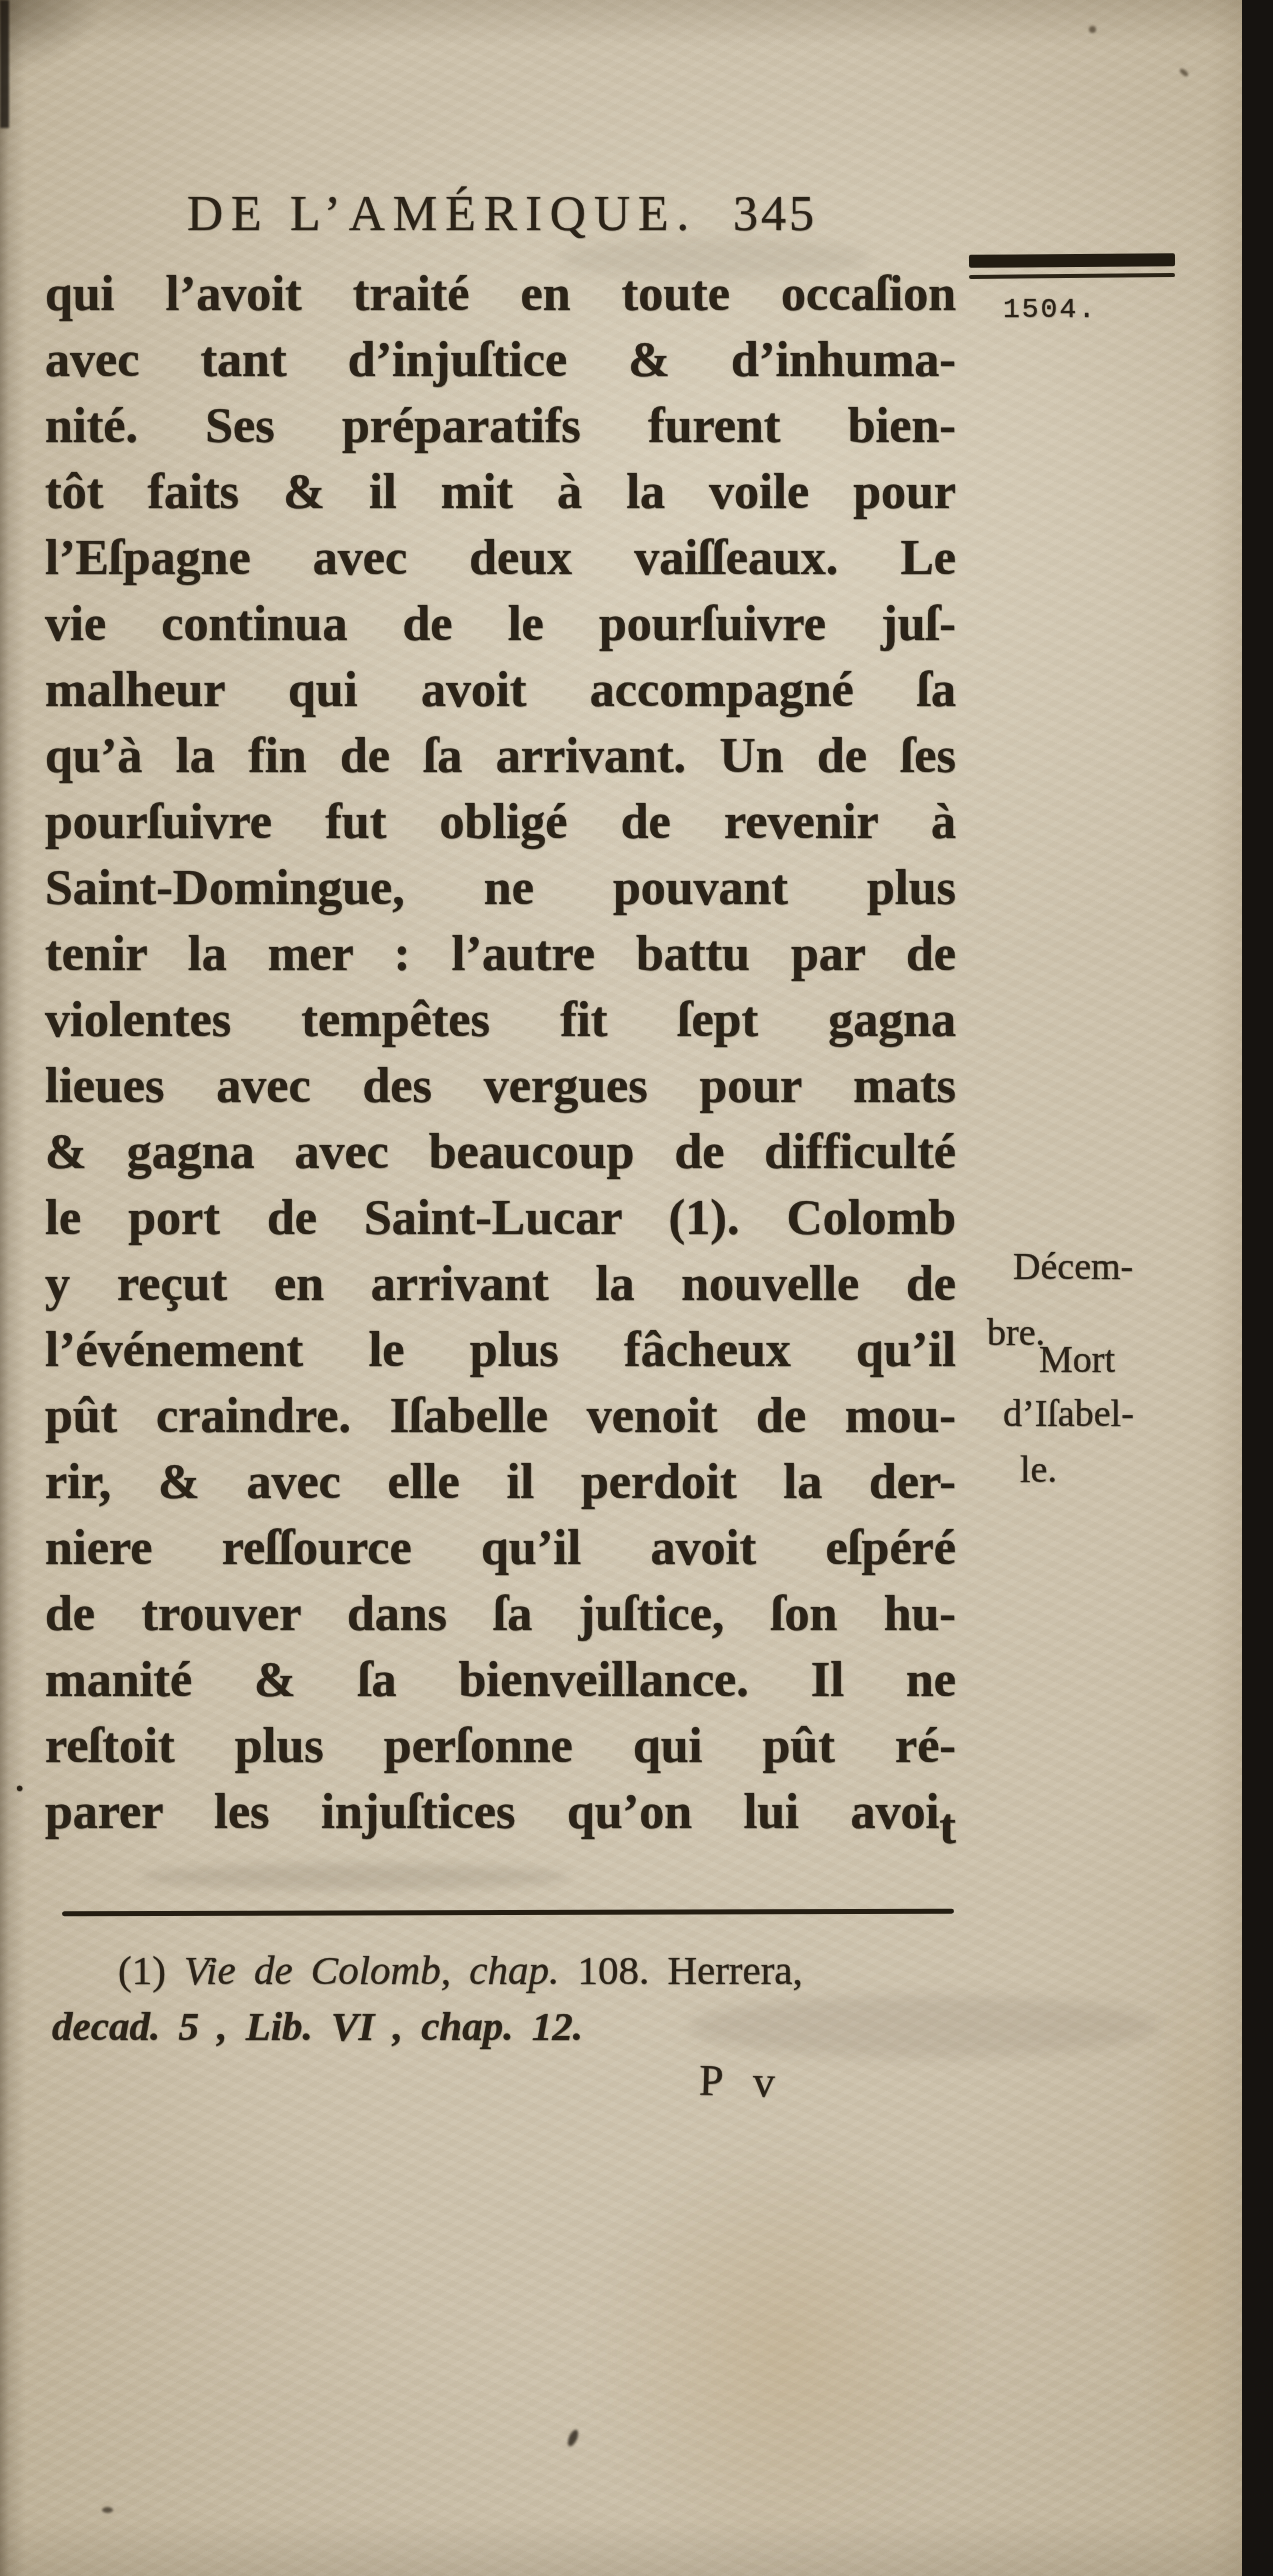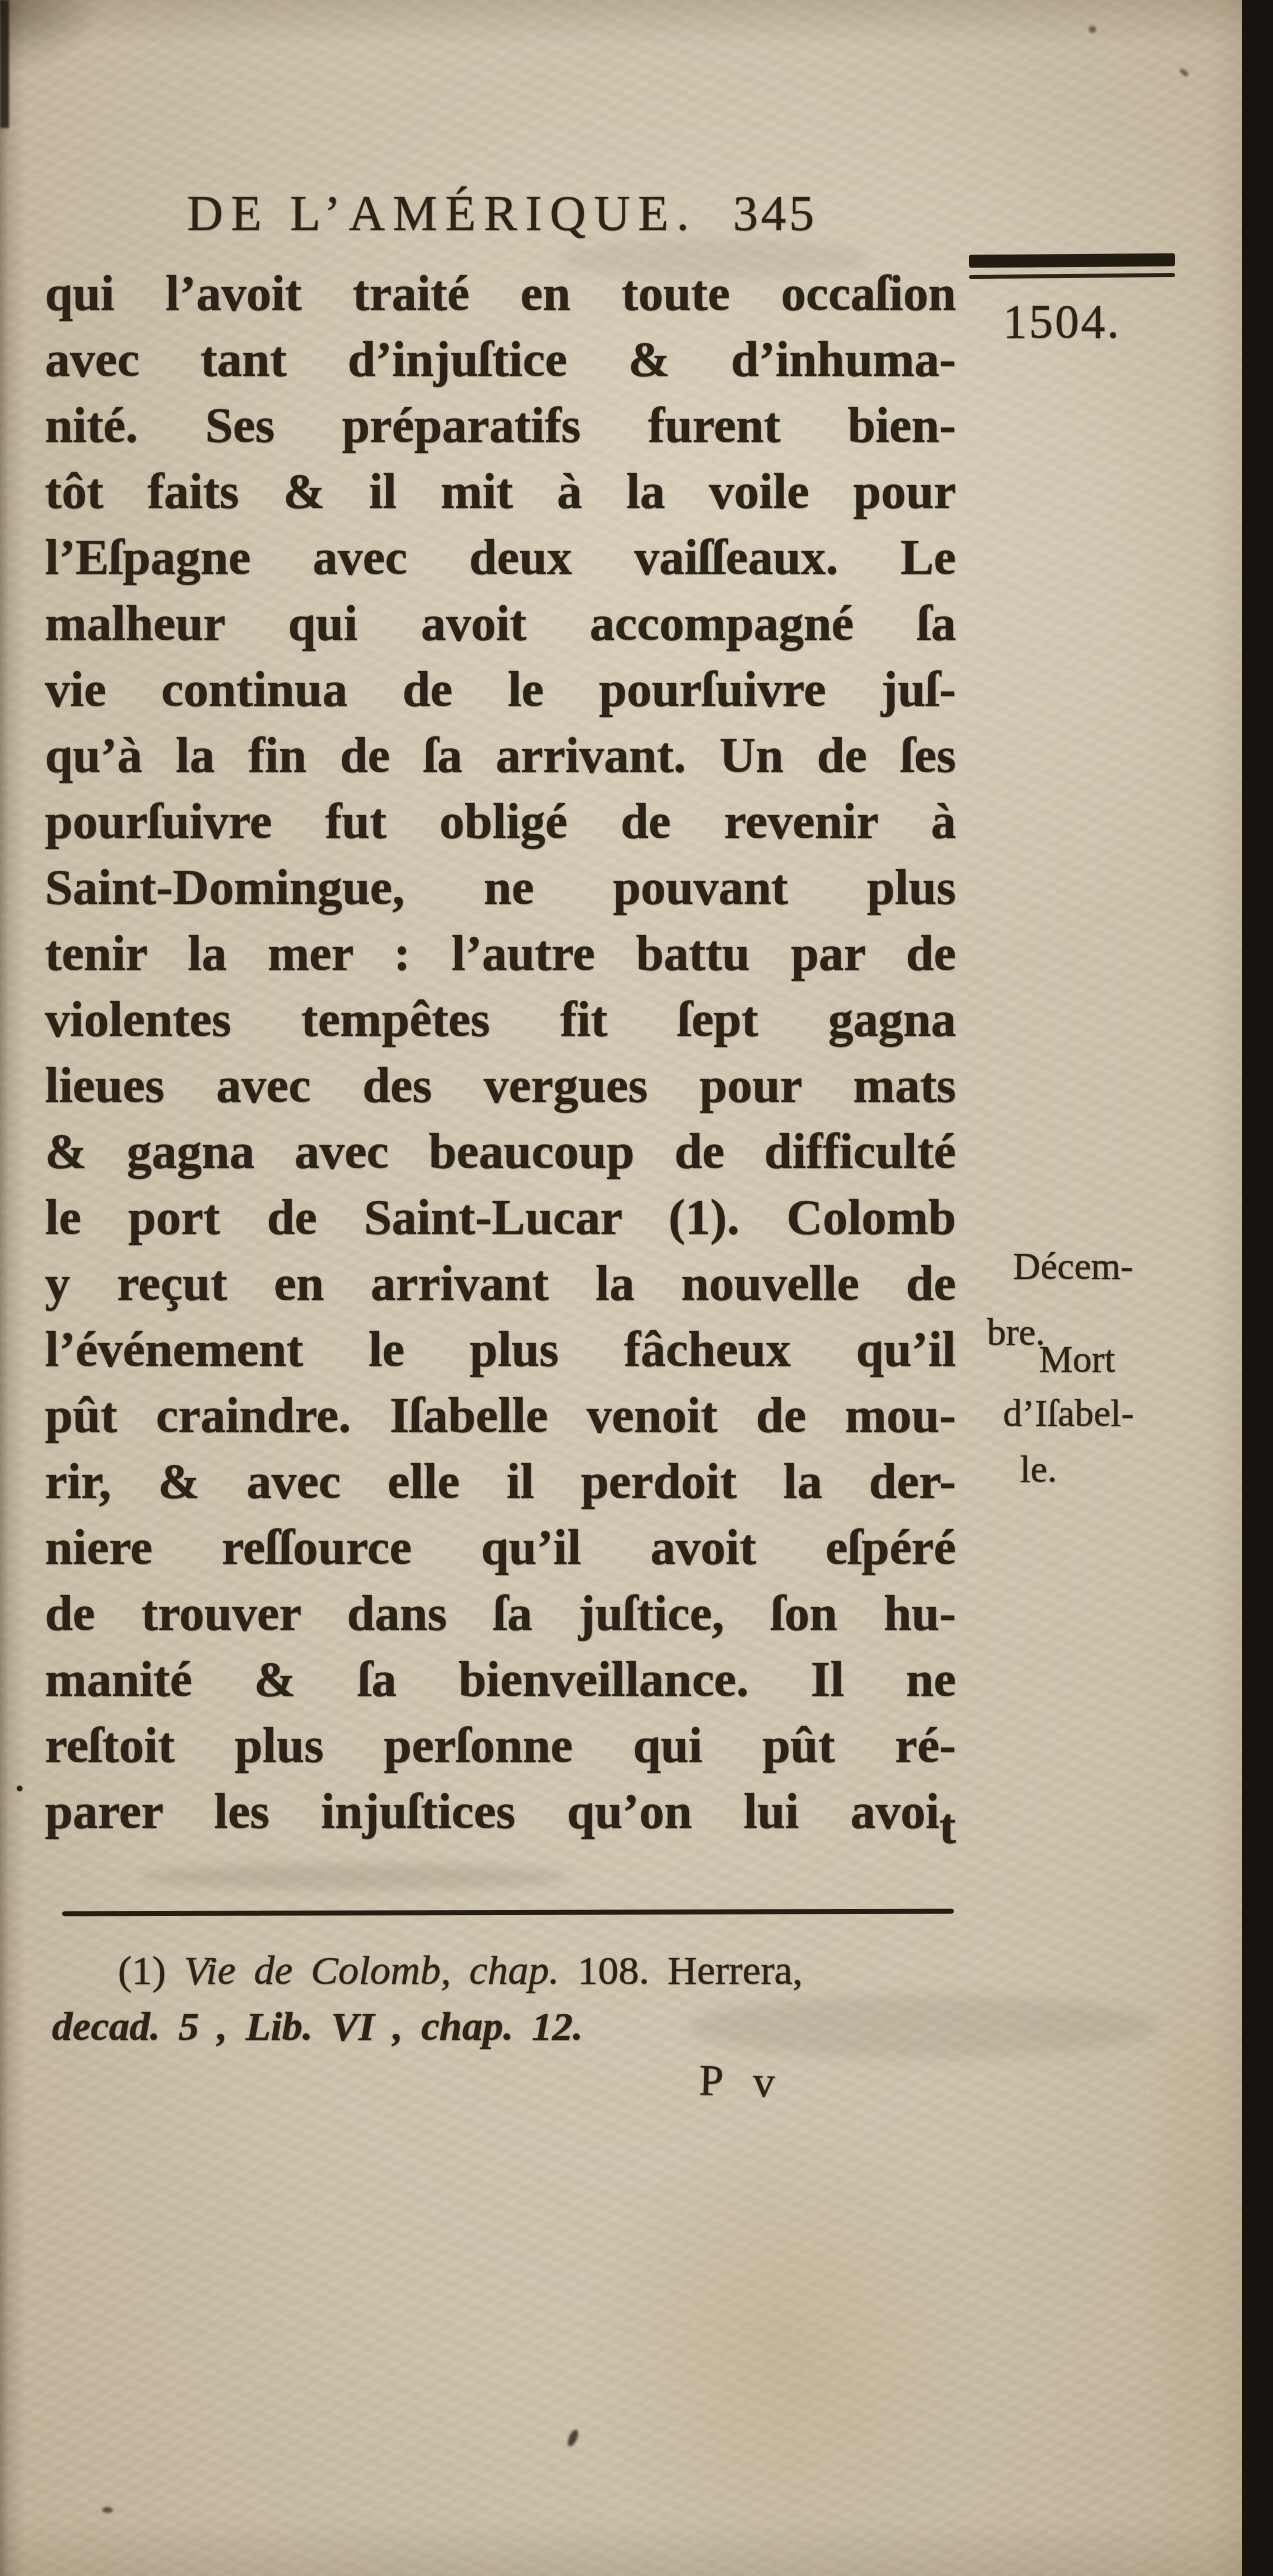--- a/index.html
+++ b/index.html
@@ -22,21 +22,21 @@
 
   .header{position:absolute;top:186px;left:45px;width:914px;text-align:center;
     font-size:50px;line-height:1.1;white-space:nowrap;}
   .header .title{letter-spacing:8px;}
   .header .pagenum{margin-left:36px;letter-spacing:3px;}
 
   .double-rule{position:absolute;left:969px;top:254px;width:206px;}
   .double-rule .thick{height:13px;background:#221c12;border-radius:2px;transform:rotate(-.4deg);}
   .double-rule .thin{height:4px;margin-top:7px;background:#2a2316;border-radius:2px;transform:rotate(-.5deg);}
 
-  .year-note{position:absolute;left:1003px;top:294px;font-size:48px;letter-spacing:2px;}
+  .year-note{position:absolute;left:1003px;top:294px;font-size:28px;letter-spacing:2px;font-family:Liberation Mono, monospace;}
 
   .body-text{position:absolute;left:45px;top:260px;width:911px;font-size:50px;font-weight:bold;}
   .body-line{height:66px;line-height:66px;text-align:justify;text-align-last:justify;
     -moz-text-align-last:justify;white-space:normal;}
   .dropped{display:inline-block;transform:translateY(15px);}
 
   .stray-dot{position:absolute;left:14px;top:1750px;font-size:45px;}
 
   .margin-note{position:absolute;left:987px;width:285px;font-size:38px;line-height:1;}
   .mn-december{top:1247px;}
@@ -84,22 +84,22 @@
   </div>
 
   <div class="year-note ink">1504.</div>
 
   <div class="body-text ink">
     <div class="body-line">qui l’avoit traité en toute occaſion</div>
     <div class="body-line">avec tant d’injuſtice &amp; d’inhuma-</div>
     <div class="body-line">nité. Ses préparatifs furent bien-</div>
     <div class="body-line">tôt faits &amp; il mit à la voile pour</div>
     <div class="body-line">l’Eſpagne avec deux vaiſſeaux. Le</div>
+    <div class="body-line">vie continua de le pourſuivre juſ-</div>
     <div class="body-line">malheur qui avoit accompagné ſa</div>
-    <div class="body-line">vie continua de le pourſuivre juſ-</div>
     <div class="body-line">qu’à la fin de ſa arrivant. Un de ſes</div>
     <div class="body-line">pourſuivre fut obligé de revenir à</div>
     <div class="body-line">Saint-Domingue, ne pouvant plus</div>
     <div class="body-line">tenir la mer : l’autre battu par de</div>
     <div class="body-line">violentes tempêtes fit ſept gagna</div>
     <div class="body-line">lieues avec des vergues pour mats</div>
     <div class="body-line">&amp; gagna avec beaucoup de difficulté</div>
     <div class="body-line">le port de Saint-Lucar (1). Colomb</div>
     <div class="body-line">y reçut en arrivant la nouvelle de</div>
     <div class="body-line">l’événement le plus fâcheux qu’il</div>

